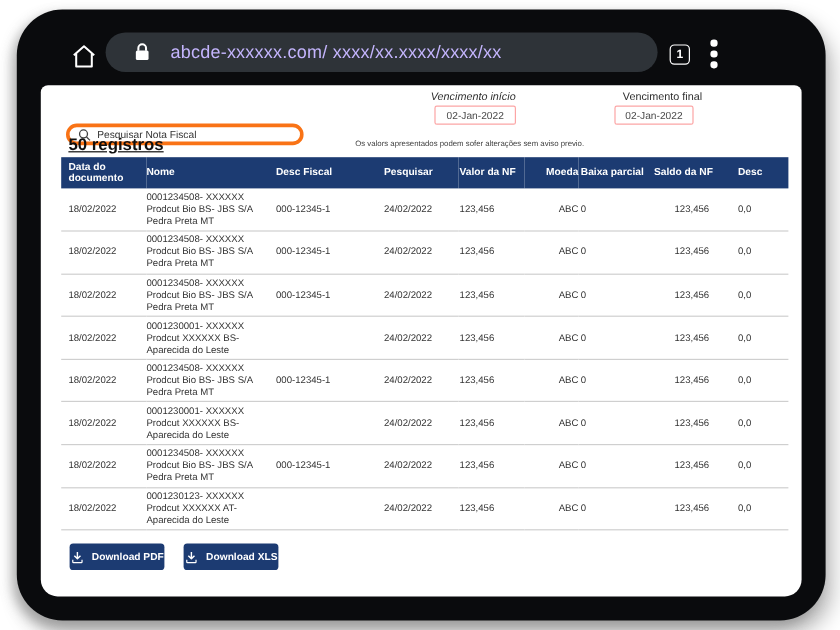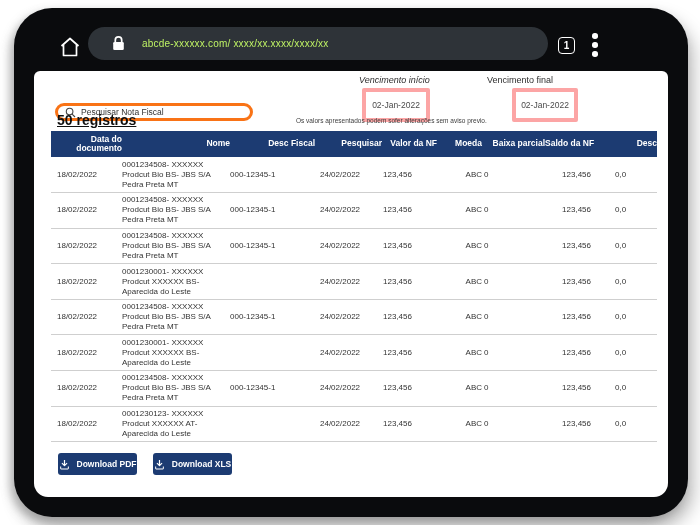--- a/index.html
+++ b/index.html
@@ -11,50 +11,50 @@
             background:#0a0b0d; border-radius:38px;
             box-shadow:-4px 5px 9px rgba(125,125,125,.5), 5px 11px 18px rgba(0,0,0,.28); }
   .screen { position:absolute; left:20px; top:63px; width:634px; height:426px;
             background:#ffffff; border-radius:6px 6px 14px 14px; }
 
   
   .home-btn { position:absolute; left:44px; top:27px; width:24px; height:24px; cursor:pointer; }
   .url-pill { position:absolute; left:74px; top:19px; width:460px; height:33px;
               background:#2e3338; border-radius:17px; display:flex; align-items:center;
               padding-left:22px; gap:15px; cursor:text; }
-  .url-text { font-size:10px; color:#bef264; letter-spacing:.2px; white-space:nowrap; }
+  .url-text { font-size:15px; color:#c4b5fd; letter-spacing:.2px; white-space:nowrap; }
   .tab-counter { position:absolute; left:544px; top:29px; width:17px; height:17px;
                  border:1.7px solid #fff; border-radius:4px; color:#fff; font-size:10px;
                  font-weight:600; display:flex; align-items:center; justify-content:center; cursor:pointer; }
   .menu-dots { position:absolute; left:576px; top:25px; width:10px; height:30px;
                display:flex; flex-direction:column; align-items:center; gap:3.5px; cursor:pointer; }
   .menu-dots span { width:5.5px; height:5.5px; border-radius:50%; background:#fff; }
 
   
   .search-pill { position:absolute; left:21px; top:17px; width:198px; height:18px;
                  border:3px solid #f97316; border-radius:9px; background:#fff;
                  display:flex; align-items:center; padding-left:7px; gap:5px; cursor:text;margin-top:15px; }
   .search-text { font-size:8.5px; color:#333; }
   .date-label { position:absolute; font-size:9px; color:#2f2f2f; }
   .lbl-start { left:325px; top:4px;font-style:italic; }
-  .lbl-end   { left:453px; top:4px; }
-  .date-box  { position:absolute; top:17px; height:34px; border:4px solid #fca5a5; border-radius:2px;
+  .lbl-end   { left:485px; top:4px; }
+  .date-box  { position:absolute; top:17px; height:16px; border:1px solid #fca5a5; border-radius:2px;
                font-size:8.5px; color:#4b4b4b; display:flex; align-items:center;
                justify-content:center; background:#fff; cursor:text; }
   .box-start { left:328px; width:68px; }
   .box-end   { left:478px; width:66px; }
 
   .records    { position:absolute; left:23px; top:41px; font-size:14px; font-weight:700; color:#101010;text-decoration:underline; }
   .disclaimer { position:absolute; left:262px; top:46px; font-size:6.5px; color:#3d3d3d; }
 
   
   .table-wrap { position:absolute; left:17px; top:60px; width:606px; }
   table { border-collapse:collapse; table-layout:fixed; width:606px; }
   thead th { background:#1c3b72; color:#fff; font-size:8.5px; font-weight:600; height:26px;
-             vertical-align:middle; text-align:right; line-height:9.5px; white-space:nowrap; }
+             vertical-align:middle; text-align:left; line-height:9.5px; white-space:nowrap; }
   thead th:first-child { white-space:normal; }
   tbody td { font-size:8px; color:#333; height:35.6px; vertical-align:middle;
              border-bottom:1px solid #cfcfcf; line-height:10px; white-space:nowrap; }
   tbody td:nth-child(2) { white-space:pre-line; }
   th:nth-child(1), td:nth-child(1) { padding-left:6px; }
   th:nth-child(4), td:nth-child(4) { padding-left:5px; }
   th:nth-child(5), td:nth-child(5) { padding-left:1px; }
   th:nth-child(6), td:nth-child(6) { text-align:right; }
   th:nth-child(7), td:nth-child(7) { padding-left:2px; }
   th:nth-child(8), td:nth-child(8) { text-align:right; padding-right:9px; }

